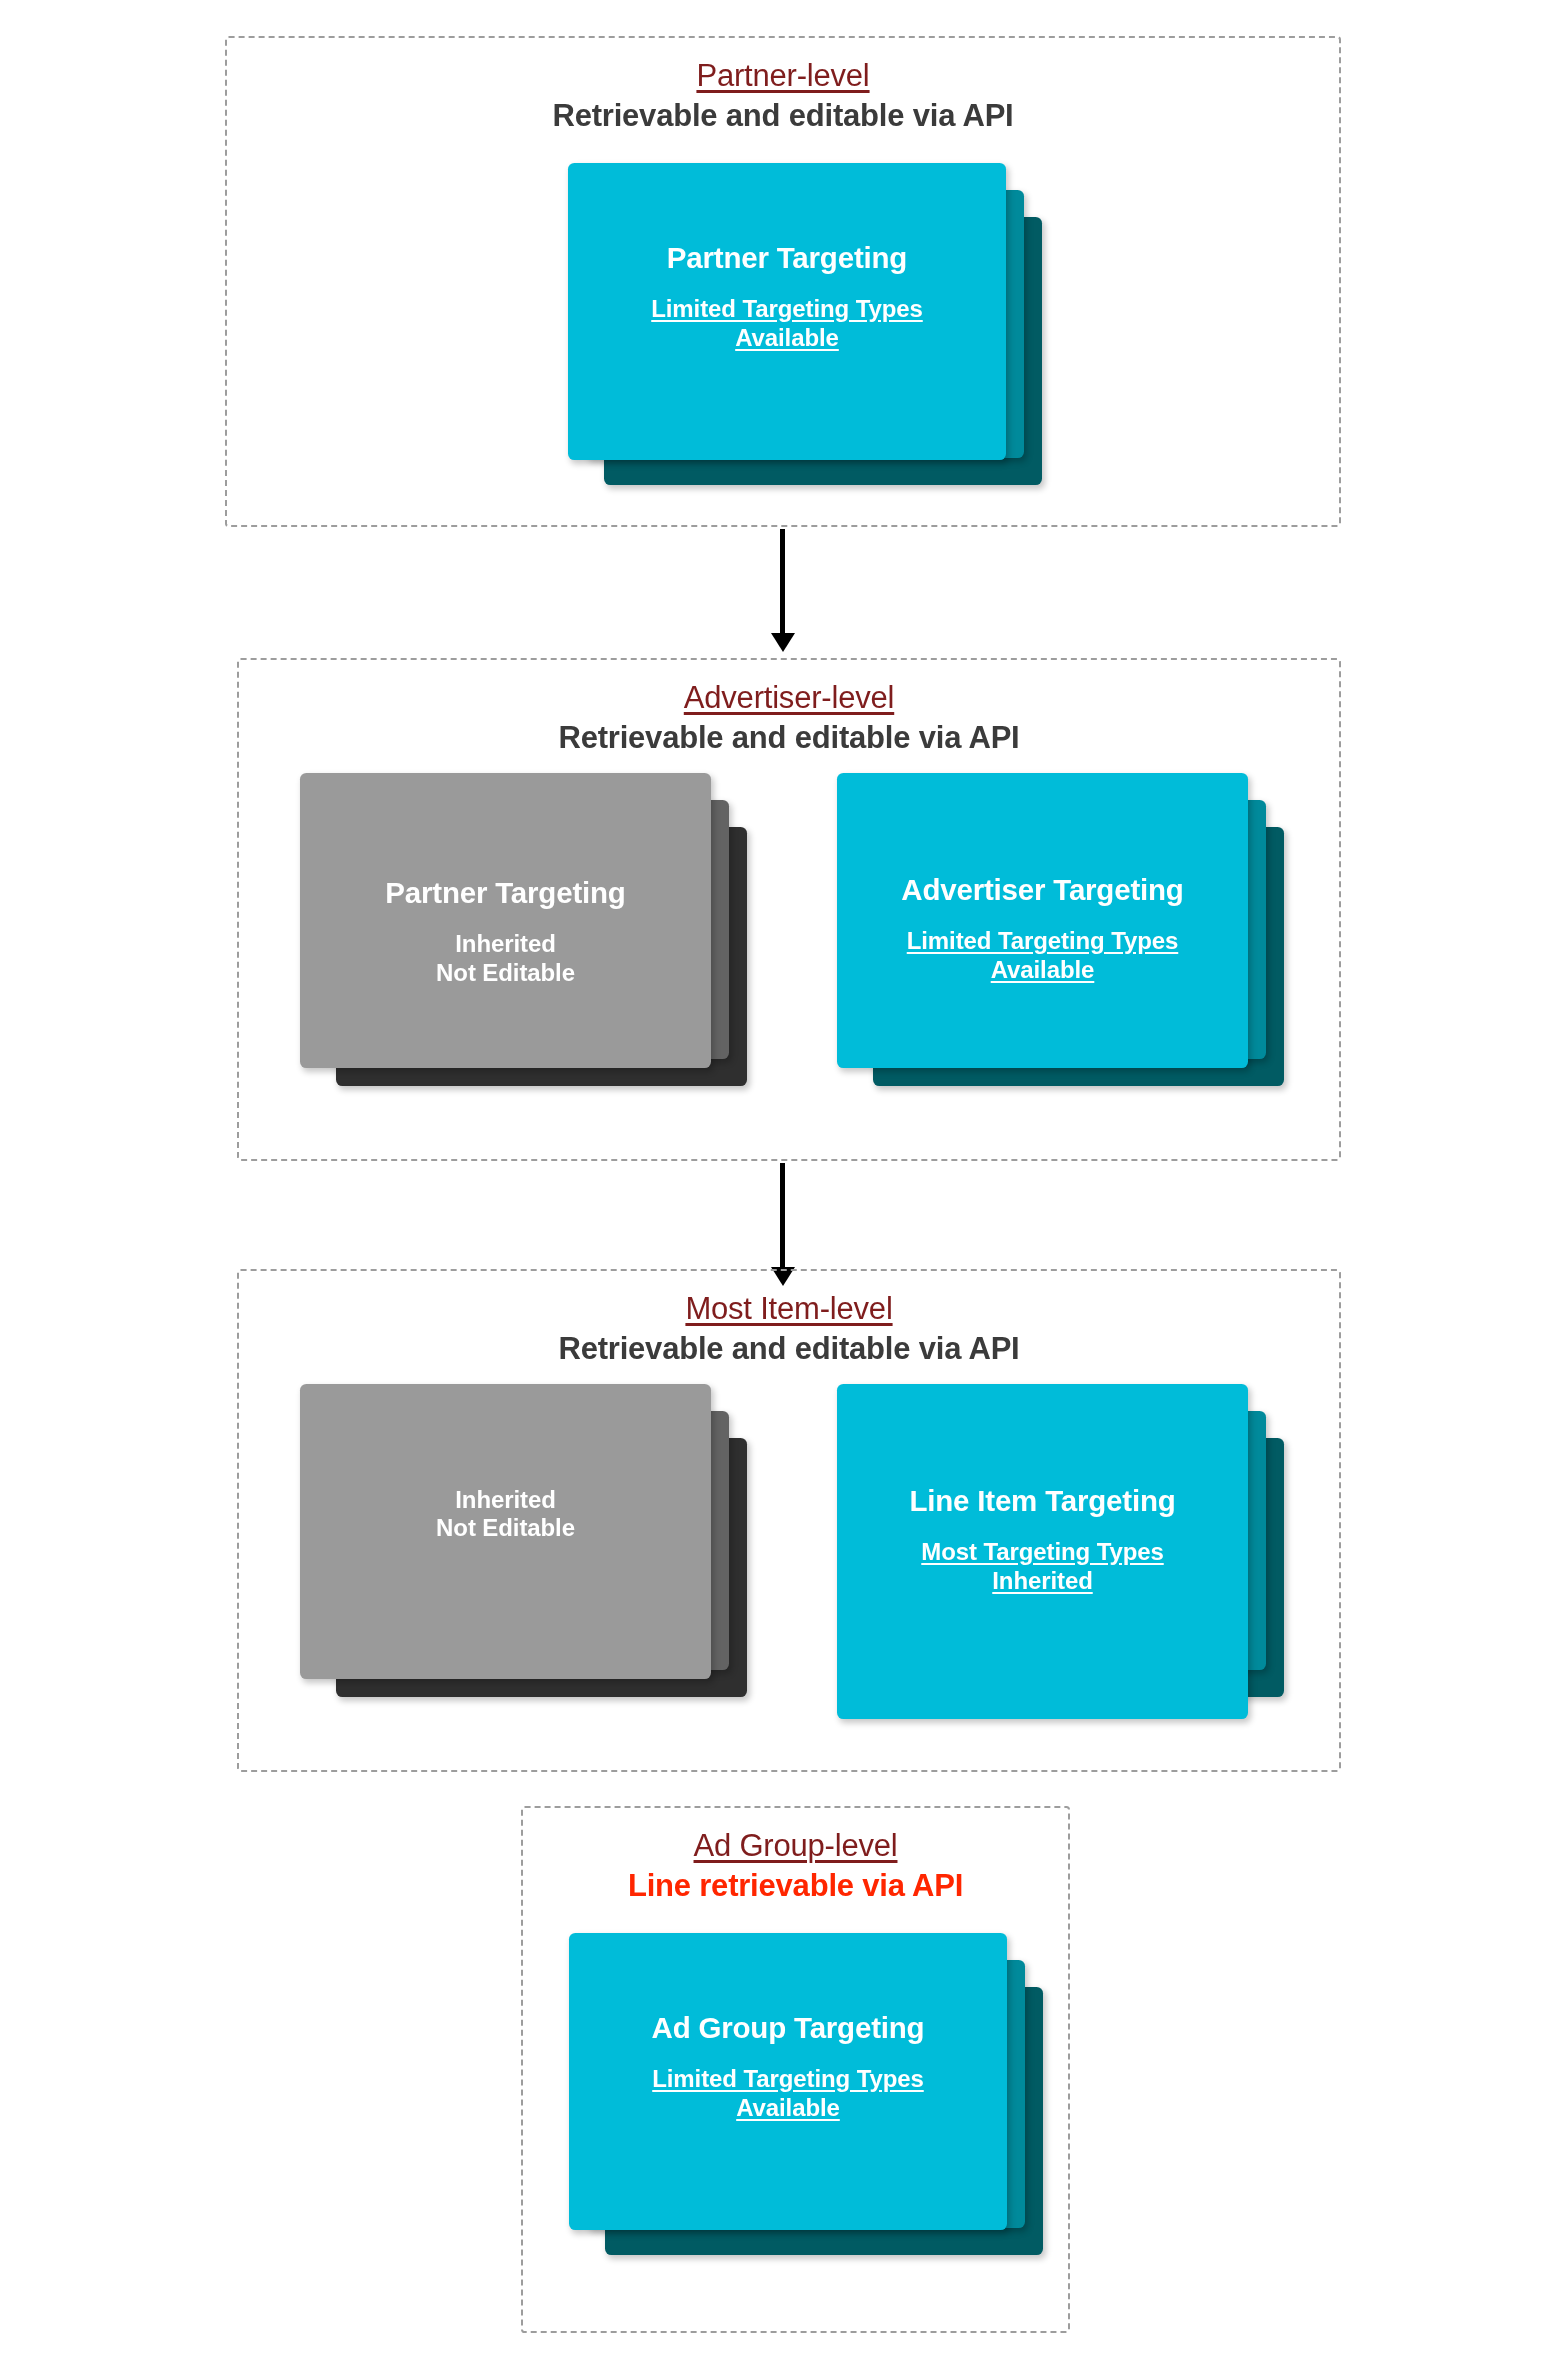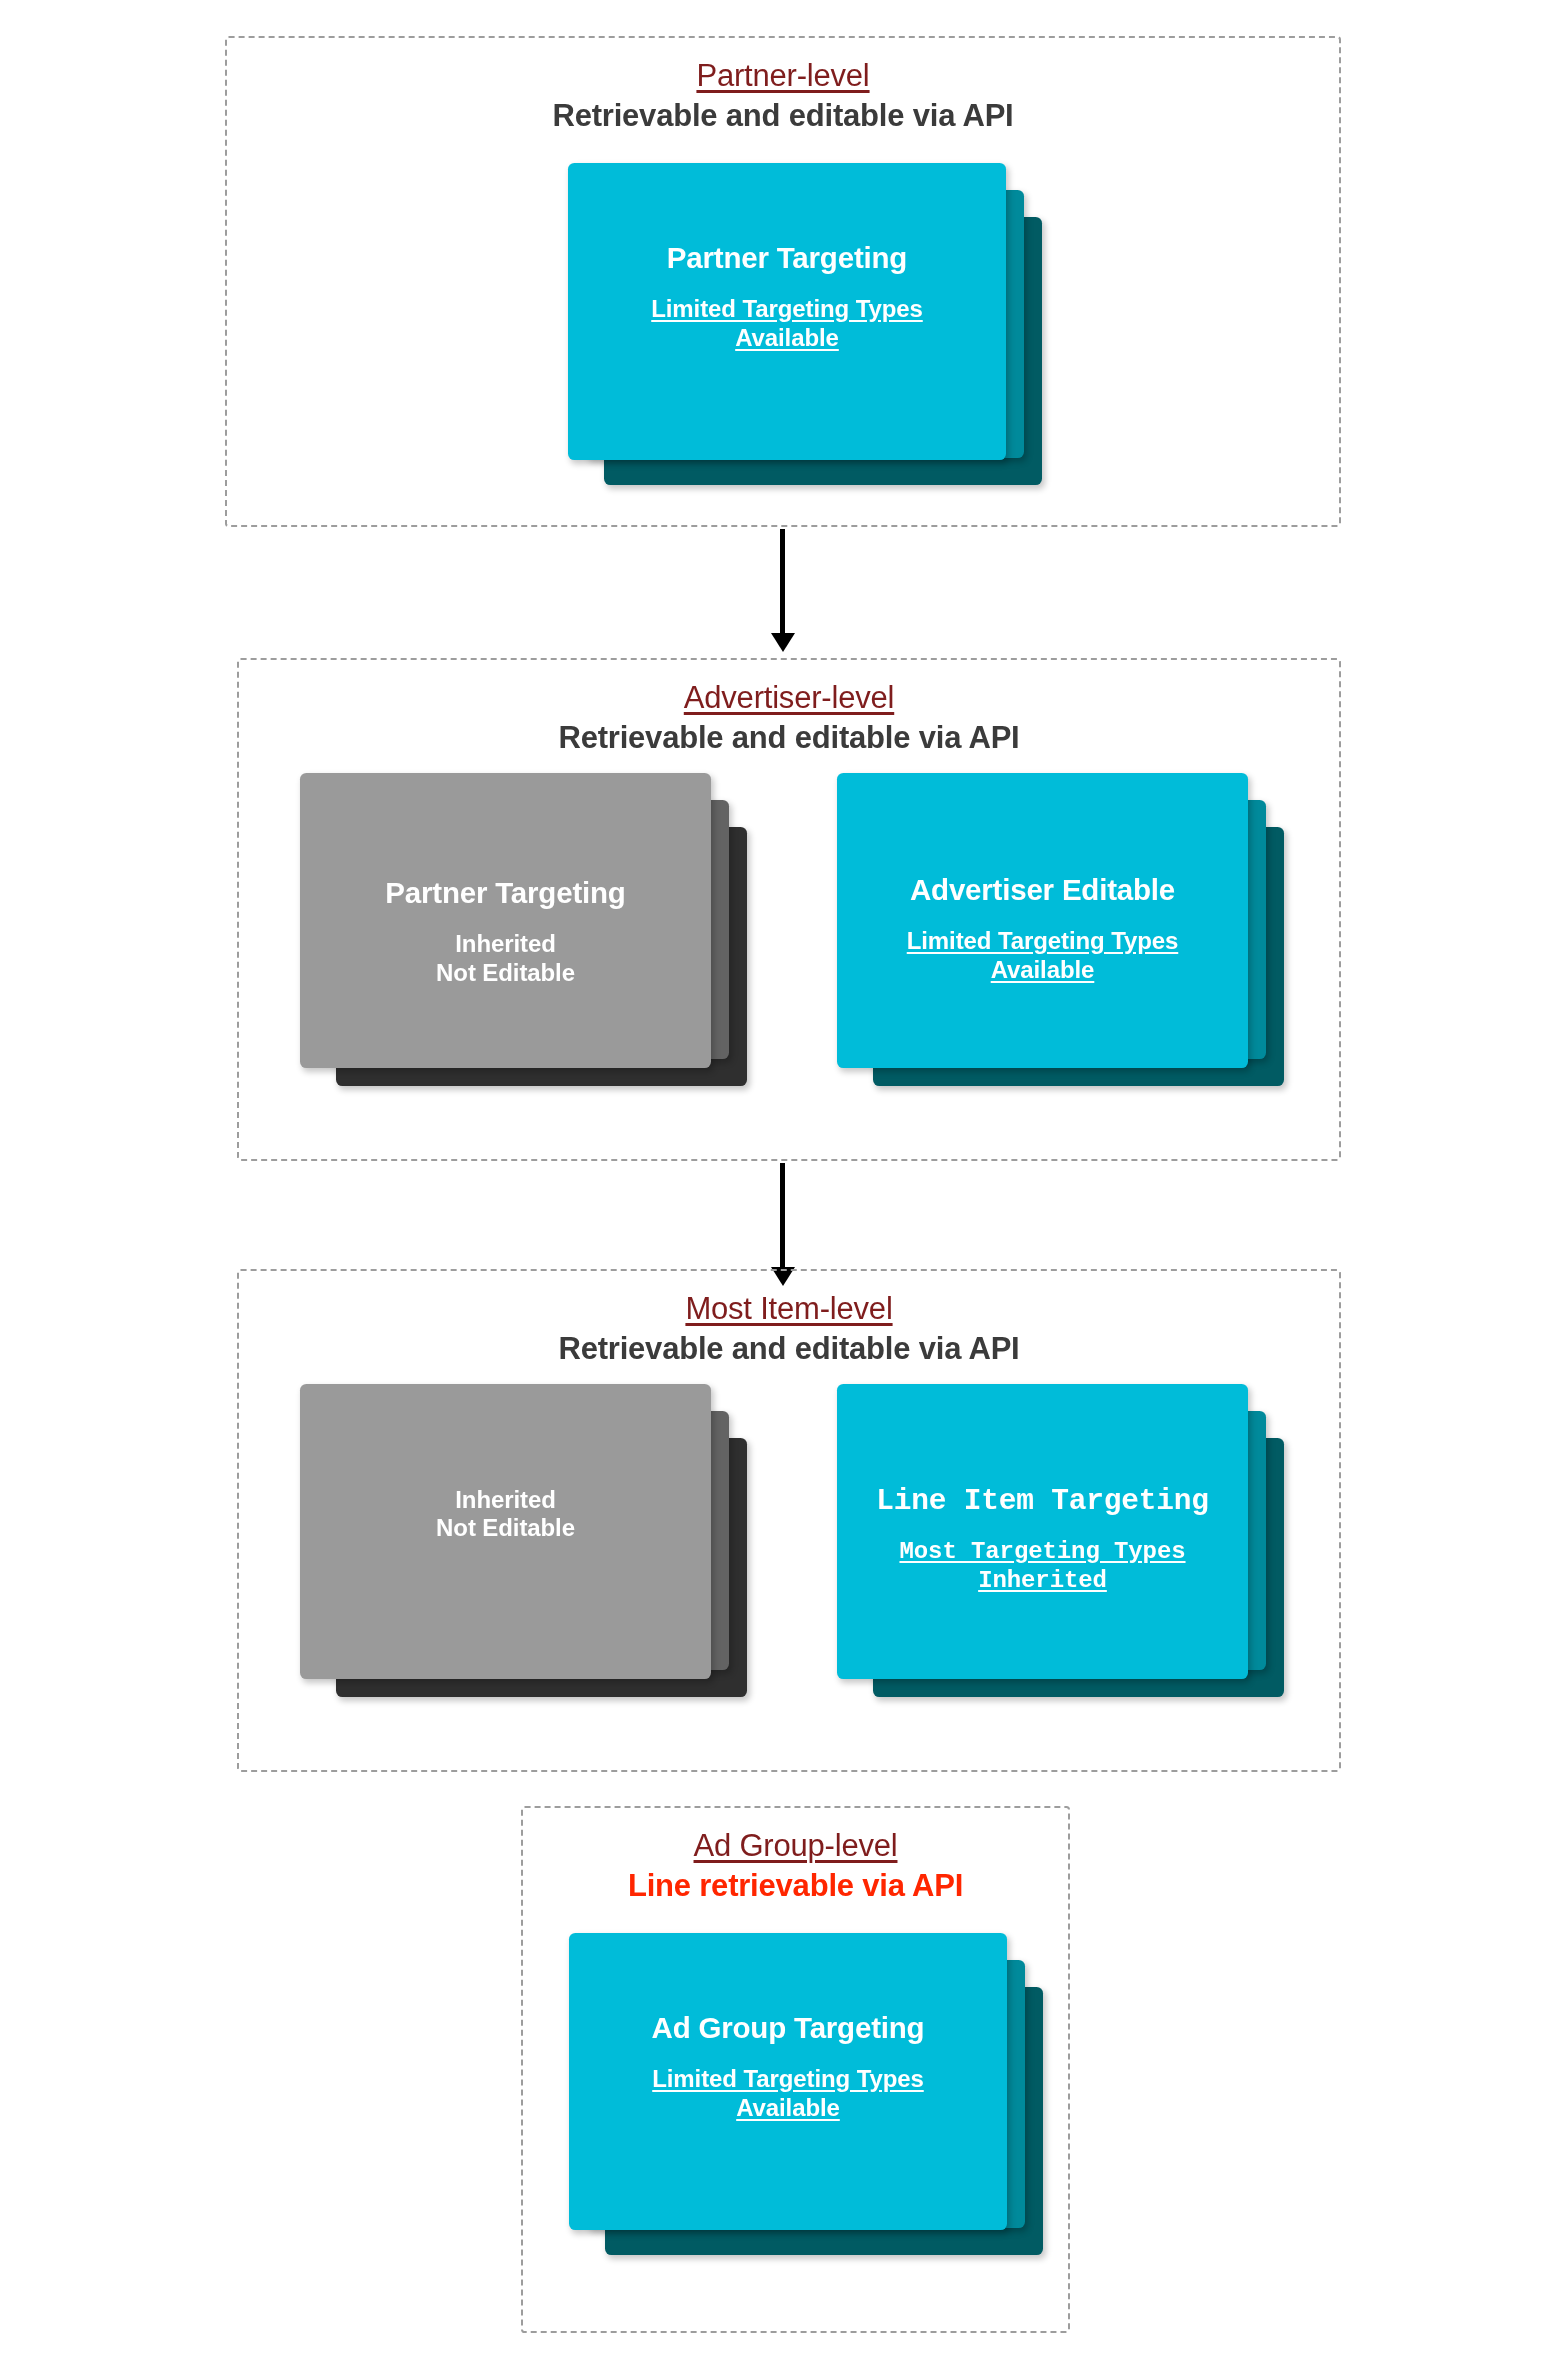--- a/index.html
+++ b/index.html
@@ -182,21 +182,21 @@
 Not Editable</div>
         </div>
       </div>
     </div>
 
     <div class="stack cyan" style="left:598px; top:113px; width:473px; height:330px;">
       <div class="layer back" style="width:411px; height:259px;"></div>
       <div class="layer mid" style="width:411px; height:259px;"></div>
       <div class="layer front" style="width:411px; height:295px;">
         <div class="card-body" style="top:68px;">
-          <div class="card-title">Advertiser Editable</div>
+          <div class="card-title">Advertiser Targeting</div>
           <div class="card-sub u">Limited Targeting Types
 Available</div>
         </div>
       </div>
     </div>
   </div>
 
   <div class="arrow" style="left:780px; top:1163px; height:105px;"></div>
 
   <div class="level-box" style="left:237px; top:1269px; width:1104px; height:503px;">
@@ -213,21 +213,21 @@
         <div class="card-body" style="top:50px;">
           <div class="card-sub">Inherited
 Not Editable</div>
         </div>
       </div>
     </div>
 
     <div class="stack cyan" style="left:598px; top:113px; width:473px; height:330px;">
       <div class="layer back" style="width:411px; height:259px;"></div>
       <div class="layer mid" style="width:411px; height:259px;"></div>
-      <div class="layer front" style="width:411px; height:295px;font-family:Liberation Mono, monospace;">
+      <div class="layer front" style="width:411px; height:335px;">
         <div class="card-body" style="top:68px;">
           <div class="card-title">Line Item Targeting</div>
           <div class="card-sub u">Most Targeting Types
 Inherited</div>
         </div>
       </div>
     </div>
   </div>
 
   <div class="level-box" style="left:521px; top:1806px; width:549px; height:527px;">

